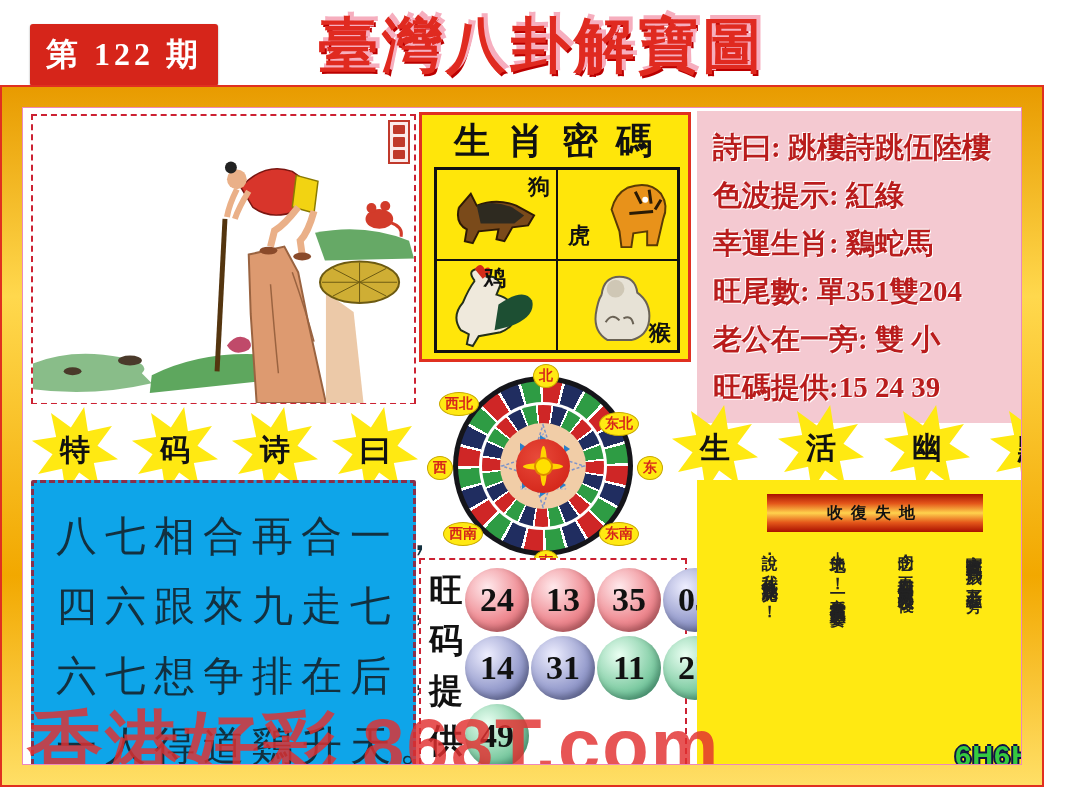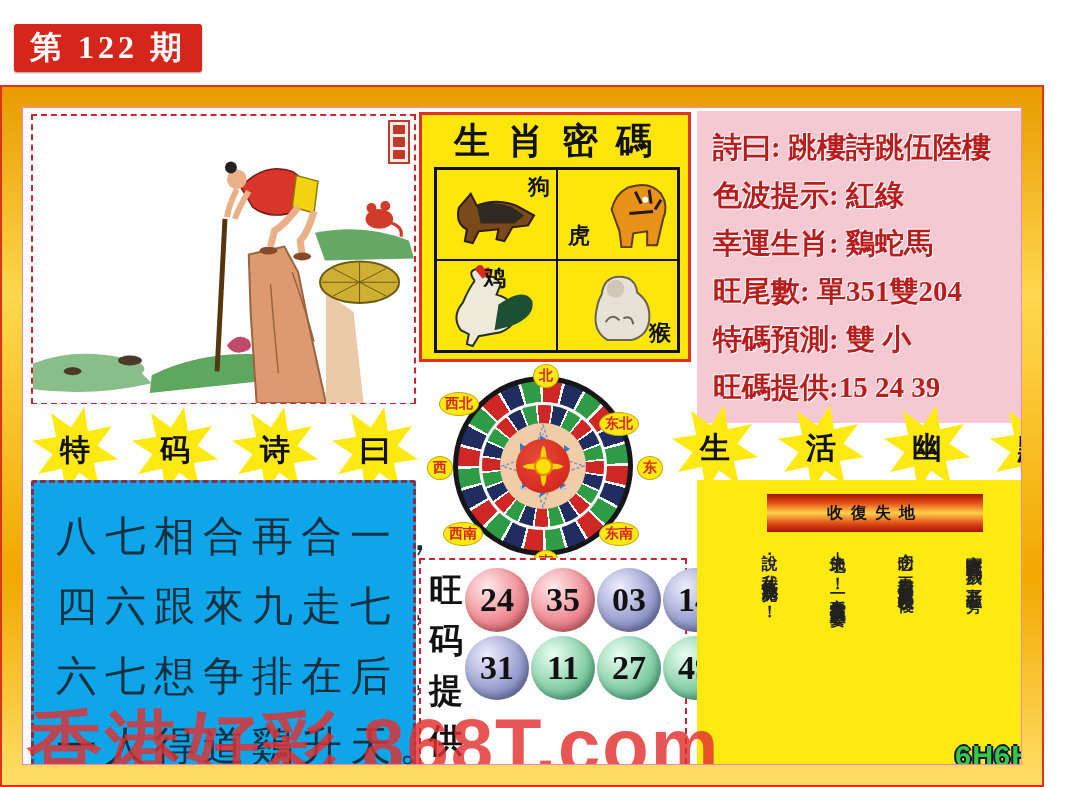--- a/index.html
+++ b/index.html
@@ -1,21 +1,21 @@
 <!DOCTYPE html>
 <html><head>
 <meta charset="utf-8">
 <style>
   * { margin:0; padding:0; box-sizing:border-box; }
   body { width:1080px; height:787px; position:relative; overflow:hidden;
          background:#fff; font-family:"Liberation Serif","DejaVu Serif",serif; }
 
   
   .header { position:absolute; left:0; top:0; width:1080px; height:85px; background:#fff; }
-  .issue-badge { position:absolute; left:14px; top:24px; width:188px; height:48px;
+  .issue-badge { position:absolute; left:30px; top:24px; width:188px; height:62px;
     background:#d6251a; color:#fff; font-weight:bold; font-size:32px;
     display:flex; align-items:center; justify-content:center; letter-spacing:4px;
     border-radius:3px; box-shadow:0 1px 2px rgba(0,0,0,.4); }
   .page-title { position:absolute; left:318px; top:6px; font-size:60px; font-weight:bold;
     color:#e02a20; letter-spacing:4px; white-space:nowrap;
     text-shadow:4px -4px 0 #f6aebe, 2px 2px 0 #b00; }
 
   
   .frame { position:absolute; left:0; top:85px; width:1044px; height:702px;
     background:linear-gradient(180deg,#e89b00,#ffd84d 30%,#f2a800 70%,#ffdf66);
@@ -132,20 +132,21 @@
   .watermark-corner { position:absolute; left:932px; top:632px; font-size:29px;
     font-weight:bold; color:#35c93f; letter-spacing:1px; z-index:50;
     font-family:"Liberation Sans",sans-serif;
     text-shadow:-2px 0 #114, 2px 0 #114, 0 -2px #114, 0 2px #114; }
 </style>
 </head>
 <body>
 
 <div class="header">
   <div class="issue-badge">第 122 期</div>
+  <div class="page-title">臺灣八卦解寶圖</div>
 </div>
 
 <div class="frame">
 <div class="content">
 
   <div class="pic-panel">
     <svg viewBox="0 0 385 290">
       <rect width="385" height="290" fill="#ffffff"></rect>
       <path d="M0,250 q40,-16 90,-6 q30,6 20,16 l10,10 q-60,14 -120,6 Z" fill="#74b274" opacity=".85"></path>
       <path d="M120,262 q60,-30 140,-18 l8,20 -150,16 Z" fill="#5ea75e"></path>
@@ -223,21 +224,21 @@
         <span class="z-label">猴</span>
       </div>
     </div>
   </div>
 
   <div class="info-panel">
     <div class="info-line">詩曰: 跳樓詩跳伍陸樓</div>
     <div class="info-line">色波提示: 紅綠</div>
     <div class="info-line">幸運生肖: 鷄蛇馬</div>
     <div class="info-line">旺尾數: 單351雙204</div>
-    <div class="info-line">特碼預測: 雙 小</div>
+    <div class="info-line">老公在一旁: 雙 小</div>
     <div class="info-line">旺碼提供:15 24 39</div>
   </div>
 
   <div class="stars-left">
     <div class="star">
           <div class="bg"></div>
           <div class="ch">特</div>
         </div>
     <div class="star">
           <div class="bg"></div>
@@ -313,20 +314,21 @@
 
   <div class="hot-panel">
     <div class="hot-label">
       <span>旺</span>
       <span>码</span>
       <span>提</span>
       <span>供</span>
     </div>
     <div class="ball-grid">
       <div class="ball red">24</div>
+      <div class="ball red">13</div>
       <div class="ball red">35</div>
       <div class="ball blue">03</div>
       <div class="ball blue">14</div>
       <div class="ball blue">31</div>
       <div class="ball green">11</div>
       <div class="ball green">27</div>
       <div class="ball green">49</div>
     </div>
   </div>
 

